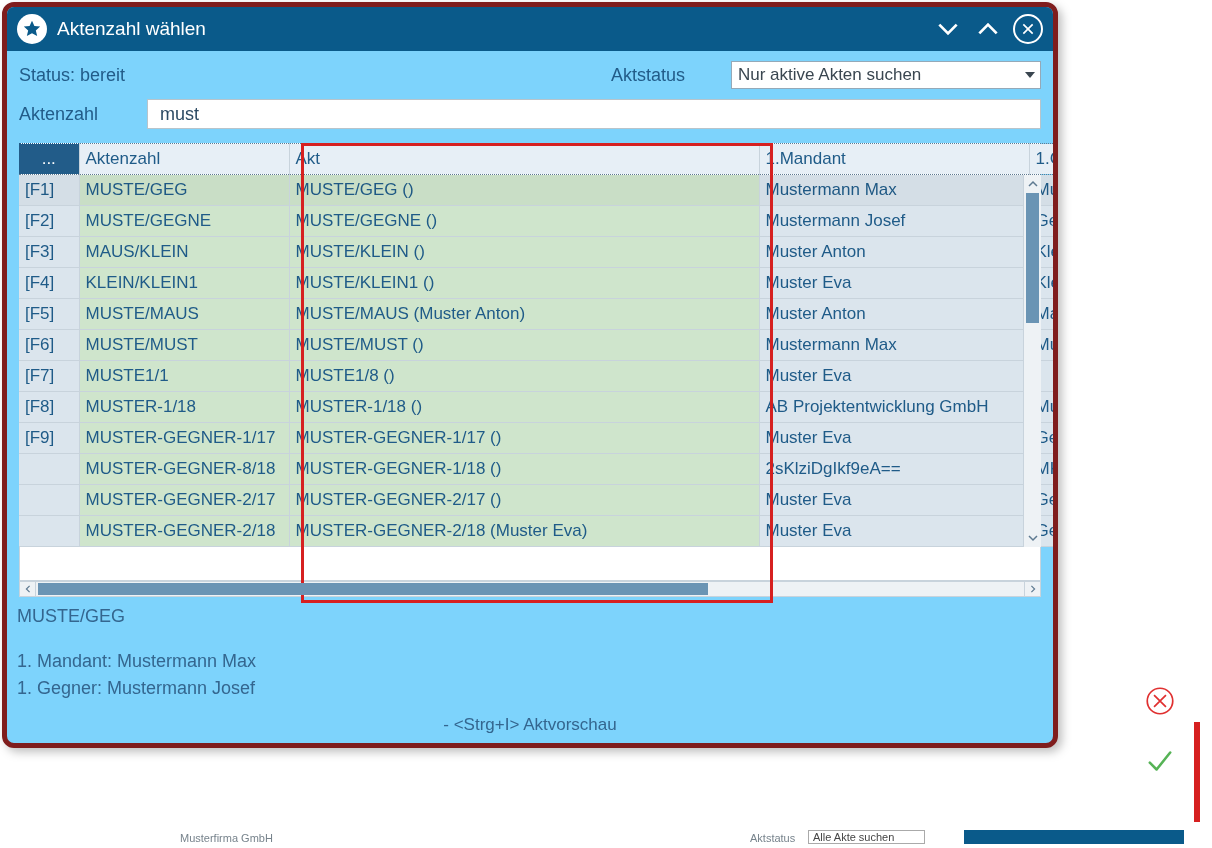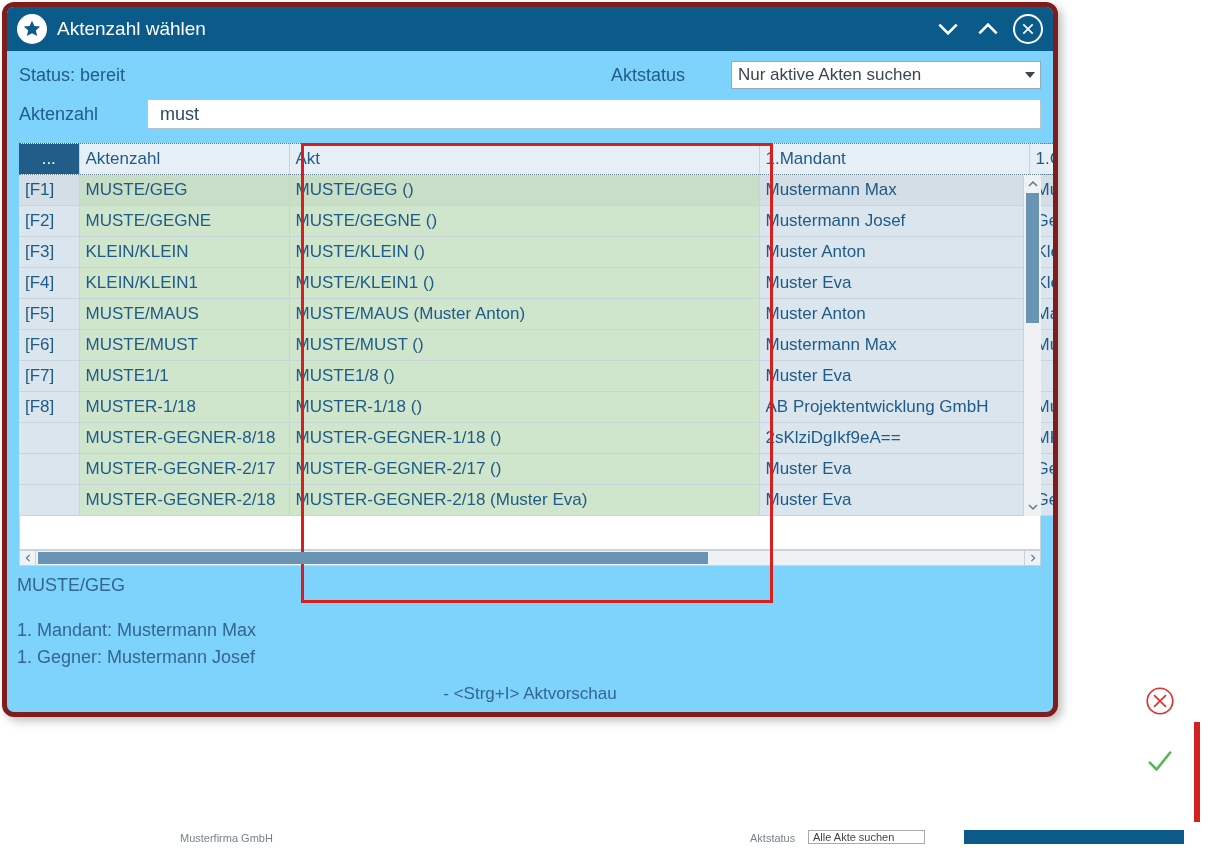--- a/index.html
+++ b/index.html
@@ -261,21 +261,21 @@
             <tr>
               <td class="fkey">[F2]</td>
               <td class="anum">MUSTE/GEGNE</td>
               <td class="akt">MUSTE/GEGNE ()</td>
               <td class="mand">Mustermann Josef</td>
               <td class="gegn">Gegner</td>
               <td style="border: none; background: transparent; padding: 0px;"></td>
             </tr>
             <tr>
               <td class="fkey">[F3]</td>
-              <td class="anum">KLEIN/KLEIN</td>
+              <td class="anum">MAUS/KLEIN</td>
               <td class="akt">MUSTE/KLEIN ()</td>
               <td class="mand">Muster Anton</td>
               <td class="gegn">Klein Hans</td>
               <td style="border: none; background: transparent; padding: 0px;"></td>
             </tr>
             <tr>
               <td class="fkey">[F4]</td>
               <td class="anum">KLEIN/KLEIN1</td>
               <td class="akt">MUSTE/KLEIN1 ()</td>
               <td class="mand">Muster Eva</td>
@@ -305,20 +305,28 @@
               <td class="mand">Muster Eva</td>
               <td class="gegn"></td>
               <td style="border: none; background: transparent; padding: 0px;"></td>
             </tr>
             <tr>
               <td class="fkey">[F8]</td>
               <td class="anum">MUSTER-1/18</td>
               <td class="akt">MUSTER-1/18 ()</td>
               <td class="mand">AB Projektentwicklung GmbH</td>
               <td class="gegn">Mustermann</td>
+              <td style="border: none; background: transparent; padding: 0px;"></td>
+            </tr>
+            <tr>
+              <td class="fkey">[F9]</td>
+              <td class="anum">MUSTER-GEGNER-1/17</td>
+              <td class="akt">MUSTER-GEGNER-1/17 ()</td>
+              <td class="mand">Muster Eva</td>
+              <td class="gegn">Gegner</td>
               <td style="border: none; background: transparent; padding: 0px;"></td>
             </tr>
             <tr>
               <td class="fkey"></td>
               <td class="anum">MUSTER-GEGNER-8/18</td>
               <td class="akt">MUSTER-GEGNER-1/18 ()</td>
               <td class="mand">2sKlziDgIkf9eA==</td>
               <td class="gegn">MKMX</td>
               <td style="border: none; background: transparent; padding: 0px;"></td>
             </tr>

